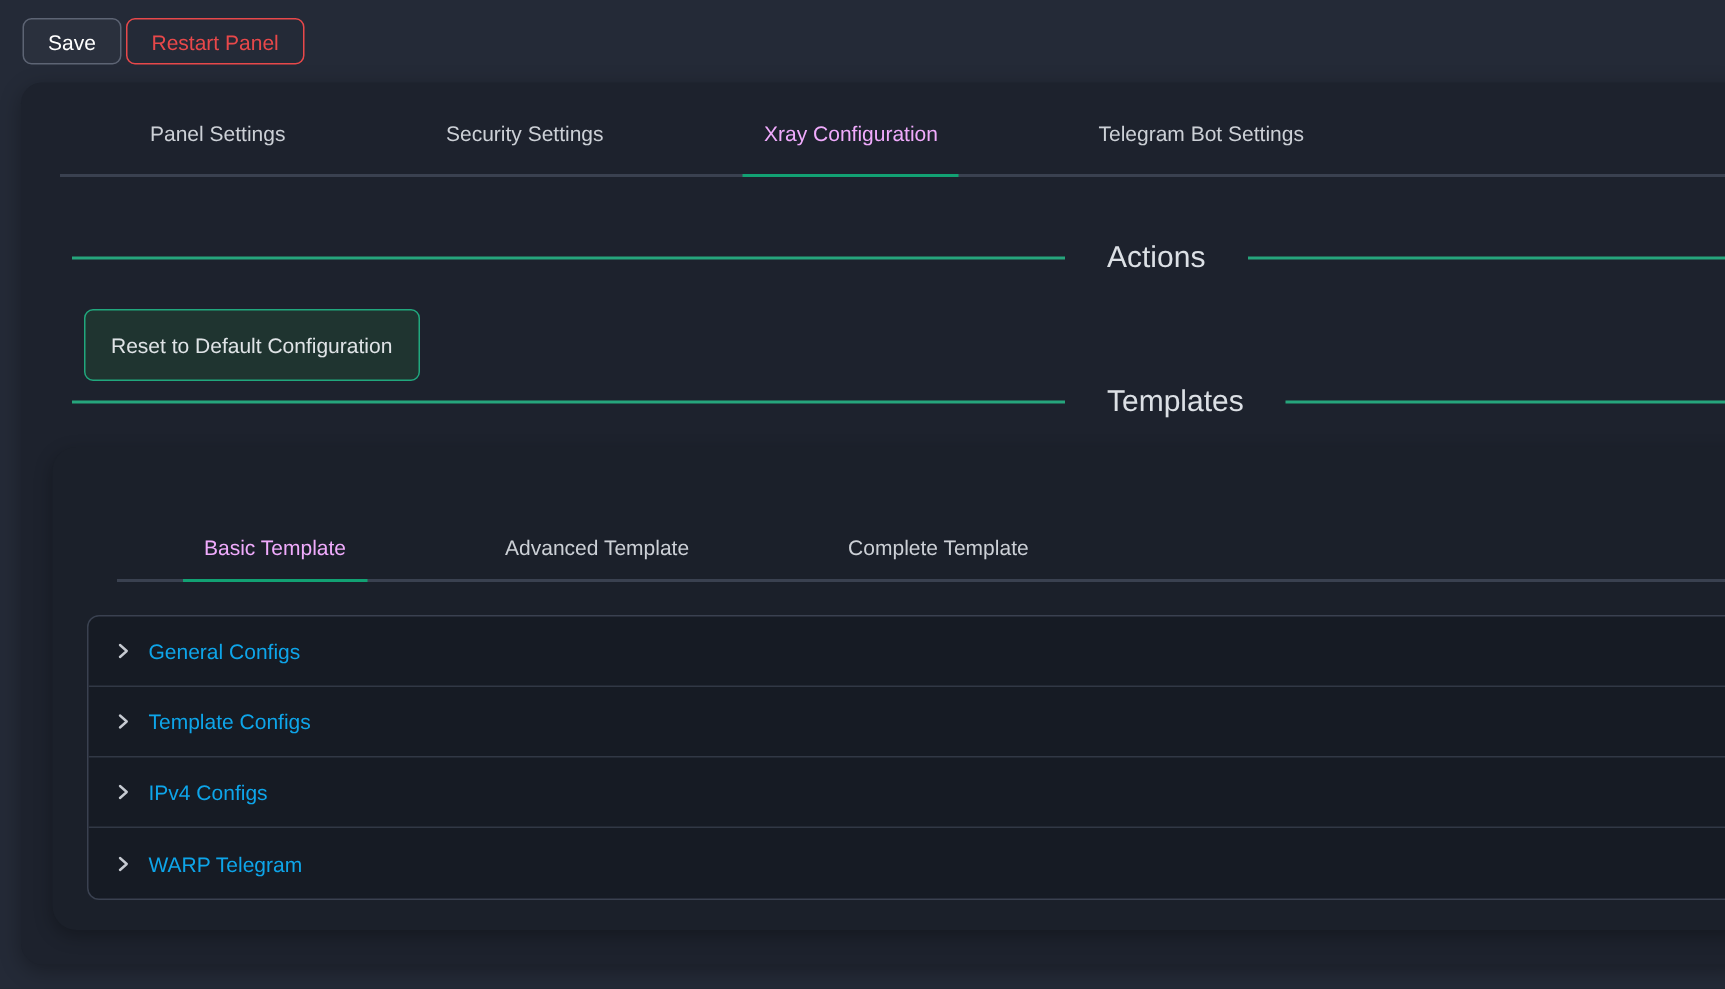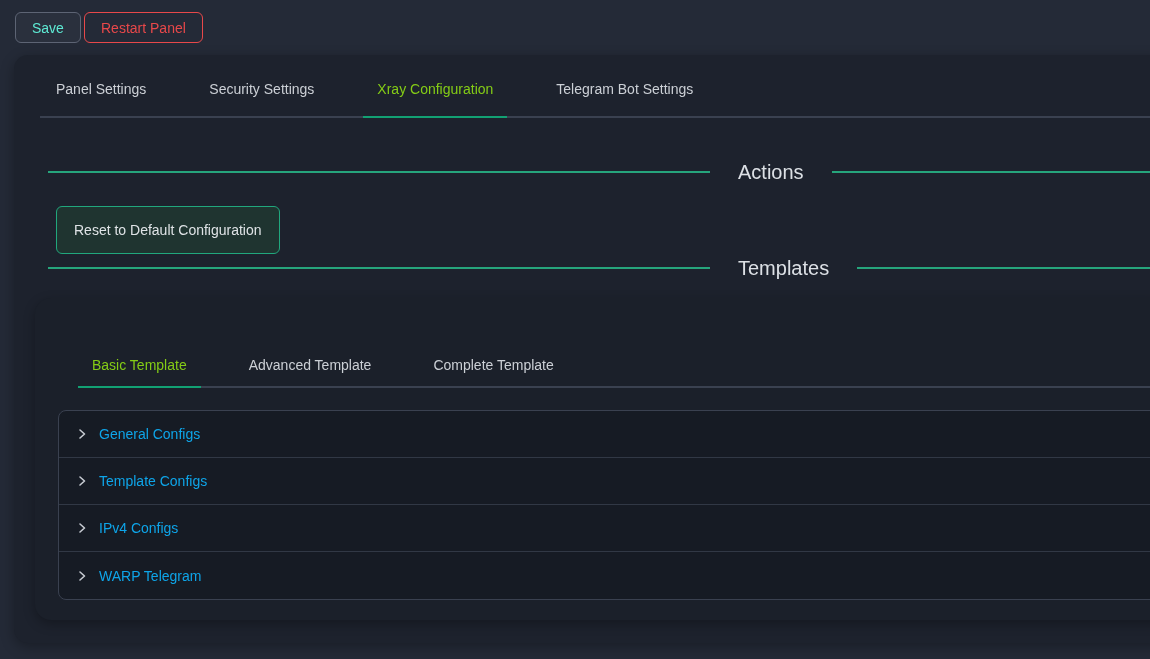--- a/index.html
+++ b/index.html
@@ -9,41 +9,41 @@
     position:relative; width:1150px; height:659px;
     background:#242a37; overflow:hidden;
   }
   
   .btn {
     position:absolute; top:12px; height:31px; display:inline-flex;
     align-items:center; padding:0 16px; font-size:14px;
     border-radius:6px; cursor:pointer; white-space:nowrap;
   }
   .btn-save {
-    left:15px; background:#2a303d; border:1px solid #5d6474; color:#5eead4;
+    left:15px; background:#2a303d; border:1px solid #5d6474; color:#ffffff;
   }
   .btn-restart {
     left:84px; background:transparent; border:1px solid #e8484a; color:#e8484a;
   }
   
   .main-card {
     position:absolute; left:14px; top:55px; width:1156px; bottom:16px;
     background:#1d222d; border-radius:14px;
     box-shadow:0 4px 14px rgba(0,0,0,.3);
   }
   .tabs-outer {
     position:absolute; left:26px; right:0; top:0; height:63px;
     border-bottom:2px solid #3a4150;
     display:flex; align-items:flex-end; gap:63px; padding-left:16px;
   }
   .tab {
     position:relative; padding-bottom:19px; font-size:14px;
-    color:#ccd0d6; cursor:pointer; white-space:nowrap;
+    color:#ccd0d6; cursor:pointer; white-space:nowrap;margin-left:44px;
   }
-  .tab.active { color:#84cc16; }
+  .tab.active { color:#f0abfc; }
   .tab.active::after {
     content:""; position:absolute; left:-14px; right:-14px; bottom:-2px;
     height:2px; background:#12a173;
   }
   
   .divider {
     position:absolute; left:34px; right:0; height:24px;
     display:flex; align-items:center;
   }
   .divider-actions { top:105px; }

